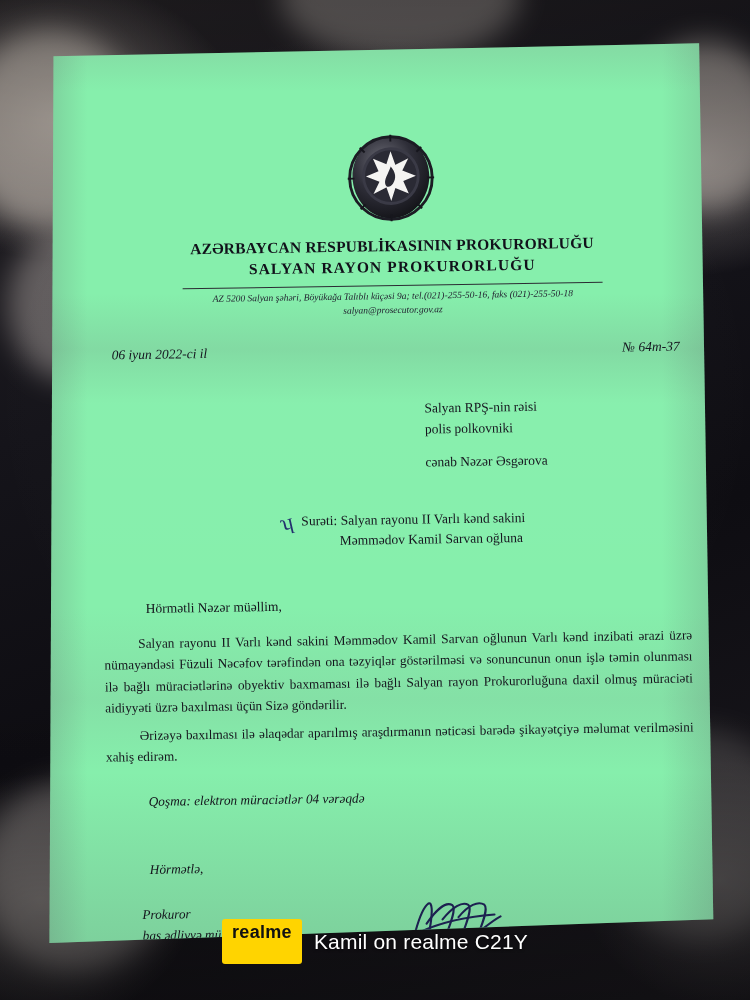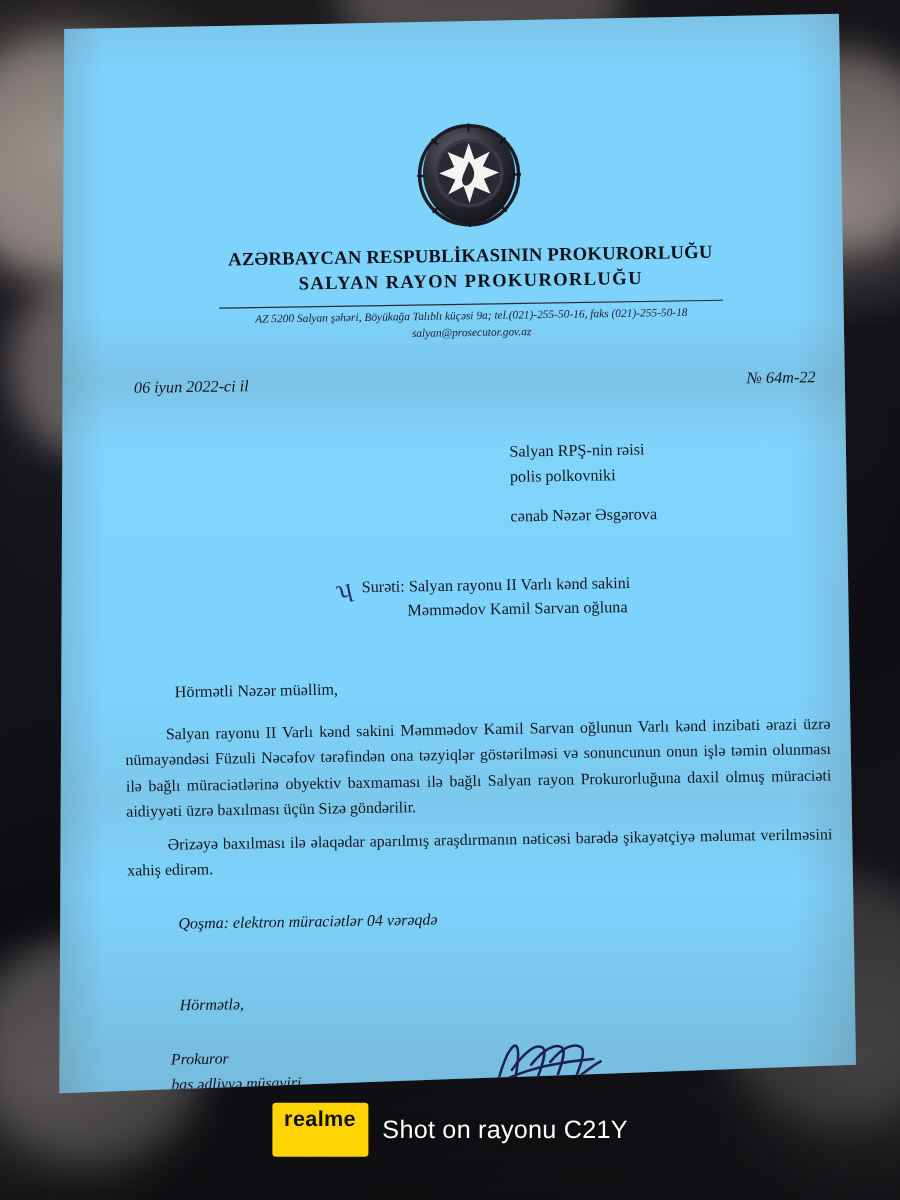--- a/index.html
+++ b/index.html
@@ -52,24 +52,24 @@
 
   
   .sheet-wrap {
     position: absolute;
     left: 0; top: 0;
     width: 750px; height: 1000px;
   }
   .sheet {
     position: absolute;
     left: 40px;
-    top: 4px;
+    top: 36px;
     width: 676px;
     height: 920px;
-    background: #7dd3fc;
+    background: #86efac;
     clip-path: polygon(2.0% 2.2%, 97.5% 0.8%, 99.6% 96.0%, 1.4% 98.6%);
     box-shadow: 0 10px 40px rgba(0,0,0,0.75);
   }
   
   .sheet .shade {
     position: absolute;
     inset: 0;
     background:
       linear-gradient(to bottom,
         rgba(120,118,120,0.20) 0%,
@@ -318,21 +318,21 @@
 
       <div class="rule"></div>
 
       <div class="addr">
         <div>AZ 5200  Salyan şəhəri, Böyükağa Talıblı küçəsi 9a;   tel.(021)-255-50-16,   faks (021)-255-50-18</div>
         <div>salyan@prosecutor.gov.az</div>
       </div>
 
       <div class="meta">
         <div>06 iyun 2022-ci il</div>
-        <div>№ 64m-22</div>
+        <div>№ 64m-37</div>
       </div>
 
       <div class="addressee">
         <div>Salyan RPŞ-nin rəisi</div>
         <div>polis polkovniki</div>
         <div class="gap"></div>
         <div>cənab Nəzər Əsgərova</div>
       </div>
 
       <div class="copy-line">
@@ -371,14 +371,14 @@
 
         <div class="sig-name">Rəşad Mansurov</div>
       </div>
 
     </div>
   </div>
 </div>
 
 <div class="watermark">
   <div class="wm-logo">realme</div>
-  <div class="wm-text">Shot on rayonu C21Y</div>
+  <div class="wm-text">Kamil on realme C21Y</div>
 </div>
 
 </body></html>

